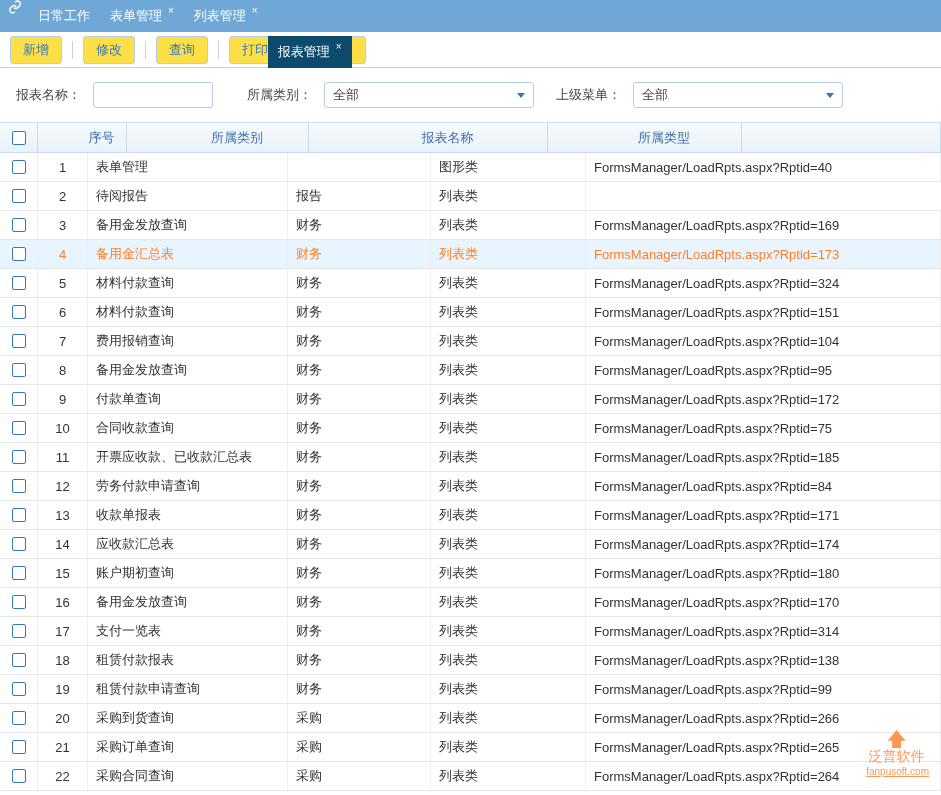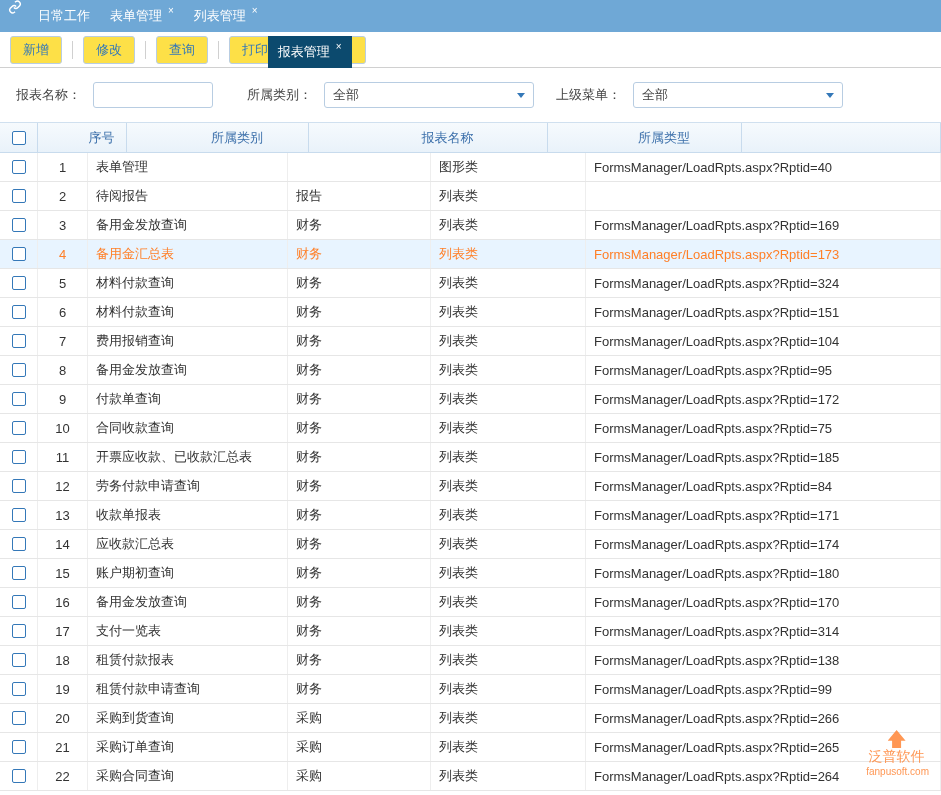--- a/index.html
+++ b/index.html
@@ -37,21 +37,21 @@
     .c-seq { width: 50px; justify-content: center; }
     .c-name { width: 200px; }
     .c-cat { width: 143px; }
     .c-type { width: 155px; }
     .c-url { flex: 1; }
     
     .checkbox { width: 14px; height: 14px; border: 1.5px solid #3478b8; border-radius: 2px; background: #fff; cursor: pointer; }
     
     .watermark { position: absolute; right: 12px; bottom: 18px; color: #ff8c42; font-size: 14px; display: flex; align-items: center; gap: 0; opacity: 0.9; pointer-events: none; flex-direction: column; }
     .watermark .logo { width: 18px; height: 18px; background: #ff8c42; clip-path: polygon(50% 0, 100% 60%, 75% 60%, 75% 100%, 25% 100%, 25% 60%, 0 60%); }
-    .watermark .sub { font-size: 10px; color: #ff8c42; margin-left: 2px; }
+    .watermark .sub { font-size: 10px; color: #ff8c42; margin-left: 2px; text-decoration: underline; }
   </style>
 </head>
 <body>
 
 <div class="tab-bar">
   <span class="link-icon">
     <svg width="14" height="14" viewBox="0 0 24 24" fill="none" stroke="#fff" stroke-width="2.5">
         <path d="M10 13a5 5 0 0 0 7 0l3-3a5 5 0 0 0-7-7l-1 1"></path>
         <path d="M14 11a5 5 0 0 0-7 0l-3 3a5 5 0 0 0 7 7l1-1"></path>
       </svg>

